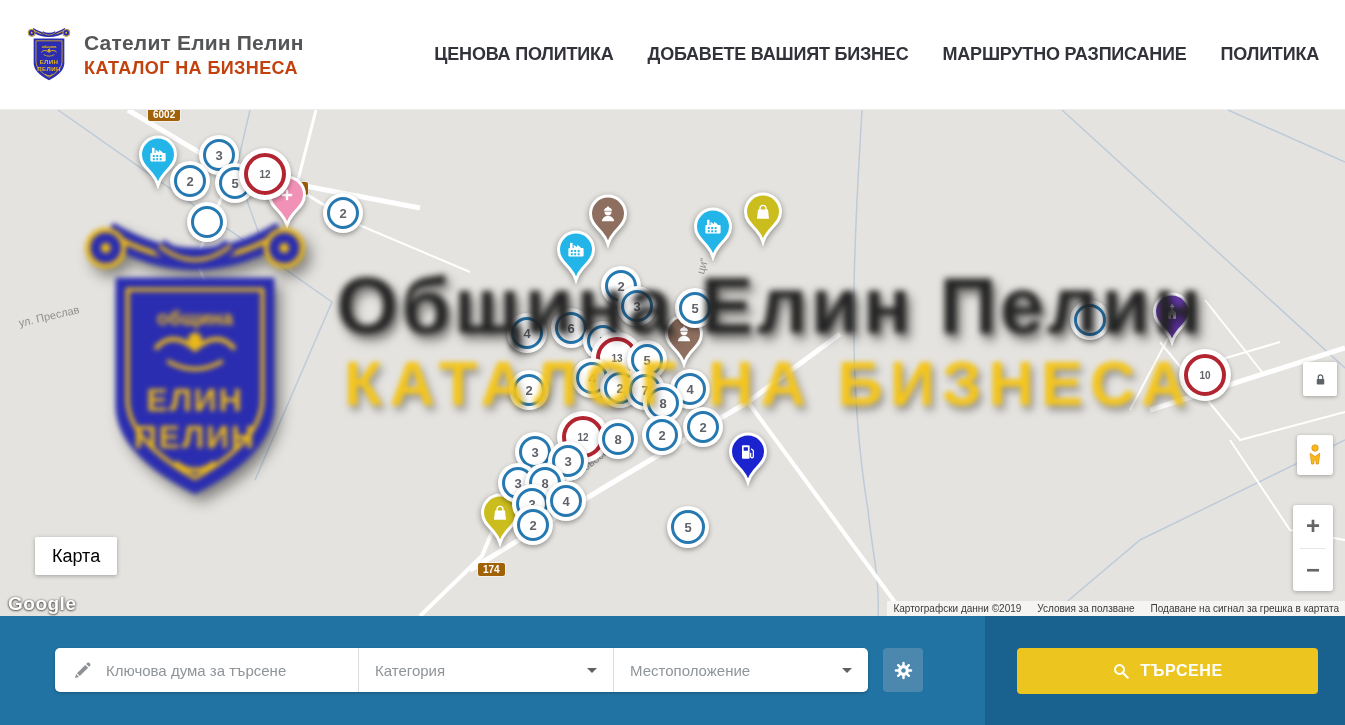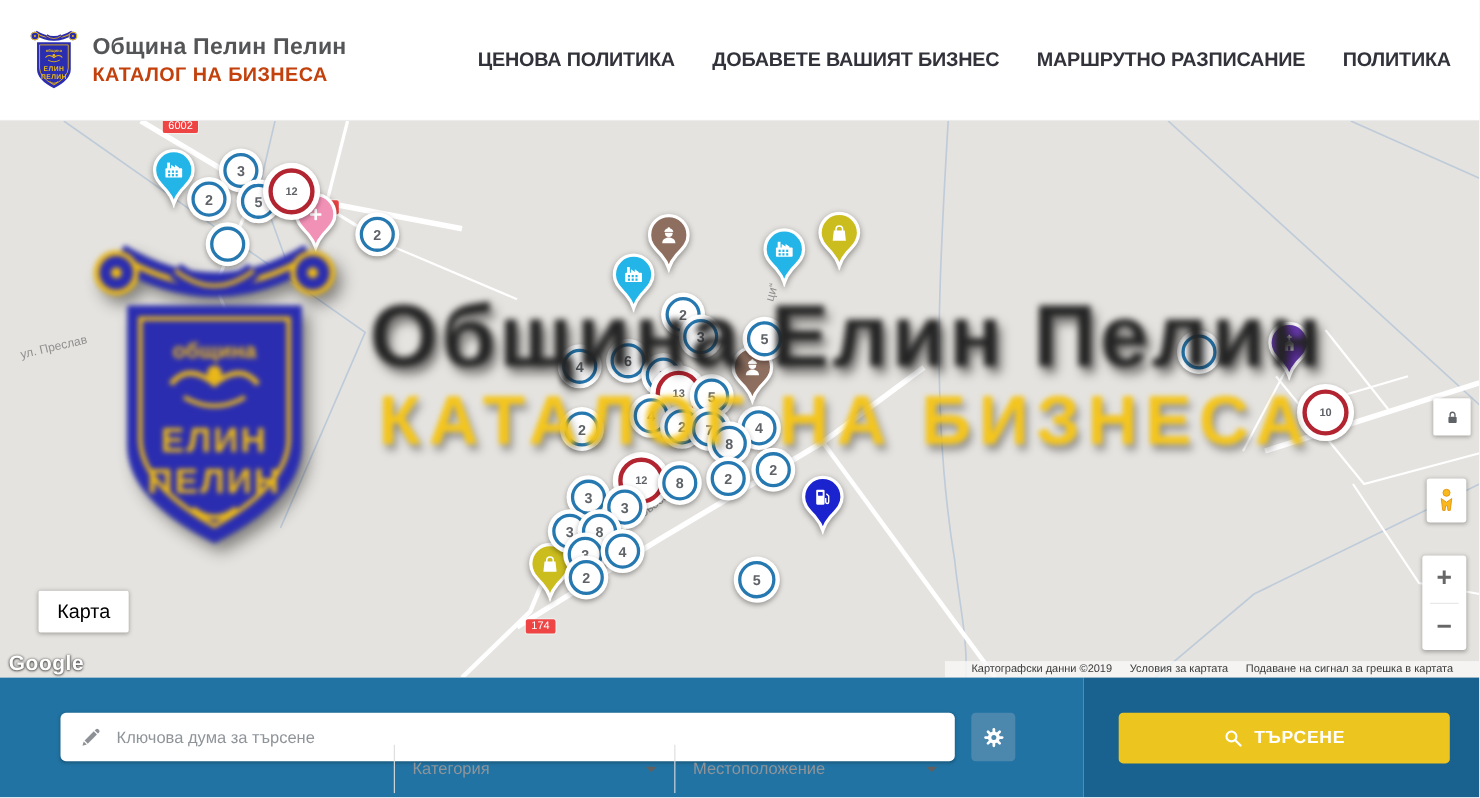--- a/index.html
+++ b/index.html
@@ -12,21 +12,21 @@
   .brand{display:flex;align-items:center;gap:12px;cursor:pointer;}
   .brand-title{font-size:21px;font-weight:700;color:#545557;letter-spacing:.2px;}
   .brand-sub{font-size:18px;font-weight:700;color:#c2410c;margin-top:3px;letter-spacing:.4px;}
   .nav{margin-left:auto;display:flex;gap:34px;align-items:center;}
   .nav-item{font-size:18px;font-weight:700;color:#31323a;letter-spacing:-0.2px;cursor:pointer;white-space:nowrap;}
 
   
   .map{position:absolute;top:110px;left:0;width:1345px;height:506px;background:#e5e3df;overflow:hidden;cursor:grab;}
   .roads{position:absolute;left:0;top:0;z-index:1;}
   .street-label{position:absolute;font-size:11px;color:#8f8f8f;z-index:2;white-space:nowrap;}
-  .road-badge{position:absolute;background:#ef4444;color:#fff;font-size:10px;font-weight:400;
+  .road-badge{position:absolute;background:#a16207;color:#fff;font-size:10px;font-weight:700;
               padding:1px 5px;border-radius:2px;z-index:2;box-shadow:0 0 0 1px rgba(255,255,255,.45);}
 
   .pin{position:absolute;z-index:3;cursor:pointer;width:44px;height:54px;}
   .pin svg{filter:drop-shadow(0 2px 3px rgba(0,0,0,.4));}
 
   .cluster{position:absolute;z-index:4;background:#fff;border-radius:50%;
            box-shadow:0 2px 5px rgba(0,0,0,.35);padding:4px;box-sizing:border-box;cursor:pointer;}
   .cluster .ring{width:100%;height:100%;border-radius:50%;border:3px solid #2678b0;box-sizing:border-box;
                  display:flex;align-items:center;justify-content:center;
                  font-size:13px;font-weight:700;color:#5f6368;background:#fff;}
@@ -45,21 +45,21 @@
            box-shadow:0 1px 4px rgba(0,0,0,.3);margin-left:25px;}
   .maptype button{height:38px;padding:0 17px;background:#fff;border:none;font-size:18px;cursor:pointer;
                   font-family:"Liberation Sans",sans-serif;}
   .mt-map{color:#000;font-weight:500;}
   .mt-sat{color:#666;border-left:1px solid #efefef;}
 
   .google-logo{position:absolute;left:8px;bottom:1px;z-index:9;font-size:19px;font-weight:700;color:#fff;
                letter-spacing:.5px;cursor:pointer;
                text-shadow:0 1px 2px rgba(0,0,0,.5),1px 0 2px rgba(0,0,0,.35),-1px 0 2px rgba(0,0,0,.35);}
   .attrib{position:absolute;right:0;bottom:0;height:15px;z-index:8;display:flex;align-items:center;gap:16px;
-          background:rgba(248,248,248,.82);font-size:10px;color:#3a3a3a;padding:0 24px;}
+          background:rgba(248,248,248,.82);font-size:10px;color:#3a3a3a;padding:0 6px;}
   .attrib a{color:#3a3a3a;text-decoration:none;cursor:pointer;}
 
   .sqbtn{position:absolute;background:#fff;border:none;border-radius:2px;box-shadow:0 1px 4px rgba(0,0,0,.3);
          display:flex;align-items:center;justify-content:center;cursor:pointer;z-index:9;}
   .lockbtn{right:8px;top:252px;width:34px;height:34px;}
   .pegbtn{right:12px;top:325px;width:36px;height:40px;border-radius:3px;}
   .zoomctl{position:absolute;right:12px;top:395px;width:40px;height:86px;background:#fff;border-radius:3px;
            box-shadow:0 1px 4px rgba(0,0,0,.3);z-index:9;display:flex;flex-direction:column;}
   .zoomctl button{flex:1;border:none;background:none;font-size:24px;color:#666;cursor:pointer;font-weight:700;
                   font-family:"Liberation Sans",sans-serif;line-height:1;}
@@ -70,21 +70,21 @@
   .bar-left{width:985px;background:#2173a3;position:relative;}
   .bar-right{flex:1;background:#19618f;position:relative;}
   .searchgroup{position:absolute;left:55px;top:32px;height:44px;display:flex;background:#fff;border-radius:5px;
                box-shadow:0 1px 3px rgba(0,0,0,.25);}
   .seg{display:flex;align-items:center;box-sizing:border-box;height:100%;}
   .seg + .seg{border-left:1px solid #ddd;}
   .seg-keyword{width:303px;padding:0 14px 0 18px;gap:12px;}
   .seg-keyword input{border:none;outline:none;flex:1;font-size:15px;color:#333;background:transparent;
                      font-family:"Liberation Sans",sans-serif;min-width:0;}
   .seg-keyword input::placeholder{color:#8f9499;}
-  .seg-select{width:255px;padding:0 16px;justify-content:space-between;cursor:pointer;color:#8f9499;font-size:15px;margin-top:29px;}
+  .seg-select{width:255px;padding:0 16px;justify-content:space-between;cursor:pointer;color:#8f9499;font-size:15px;}
   .caret{width:0;height:0;border-left:5px solid transparent;border-right:5px solid transparent;border-top:5px solid #606060;}
   .gearbtn{position:absolute;left:883px;top:32px;width:40px;height:44px;background:#4c87ae;border:none;
            border-radius:4px;cursor:pointer;display:flex;align-items:center;justify-content:center;}
   .searchbtn{position:absolute;left:32px;top:32px;width:301px;height:46px;background:#edc51f;border:none;
              border-radius:4px;color:#fff;font-size:16px;font-weight:700;letter-spacing:.6px;cursor:pointer;
              display:flex;align-items:center;justify-content:center;gap:10px;font-family:"Liberation Sans",sans-serif;}
   .defs-svg{position:absolute;width:0;height:0;}
 </style>
 </head>
 <body>
@@ -116,21 +116,21 @@
 </svg>
 
 <div class="page">
 
   <header class="hdr">
     <div class="brand">
       <svg width="46" height="58" viewBox="0 0 120 150">
         <use href="#crest-art"></use>
       </svg>
       <div class="brand-text">
-        <div class="brand-title">Община Пелин Пелин</div>
+        <div class="brand-title">Сателит Елин Пелин</div>
         <div class="brand-sub">КАТАЛОГ НА БИЗНЕСА</div>
       </div>
     </div>
     <nav class="nav" id="nav">
         <a class="nav-item">ЦЕНОВА ПОЛИТИКА</a>
         <a class="nav-item">ДОБАВЕТЕ ВАШИЯТ БИЗНЕС</a>
         <a class="nav-item">МАРШРУТНО РАЗПИСАНИЕ</a>
         <a class="nav-item">ПОЛИТИКА</a>
       </nav>
   </header>
@@ -392,21 +392,21 @@
 
     <div class="maptype">
       <button class="mt-map">Карта</button>
     </div>
 
     <div class="google-logo">Google</div>
 
     <div class="attrib">
       <span>Картографски данни ©2019</span>
       <span id="attr-links" style="display:flex;gap:16px;">
-          <a>Условия за картата</a>
+          <a>Условия за ползване</a>
           <a>Подаване на сигнал за грешка в картата</a>
         </span>
     </div>
 
     <button class="sqbtn lockbtn">
       <svg viewBox="0 0 24 24" width="15" height="15">
         <rect x="6" y="11" width="12" height="9" rx="1.5" fill="#5f6368"></rect>
         <path d="M8.5 11V8a3.5 3.5 0 0 1 7 0v3" fill="none" stroke="#5f6368" stroke-width="2"></path>
       </svg>
     </button>

